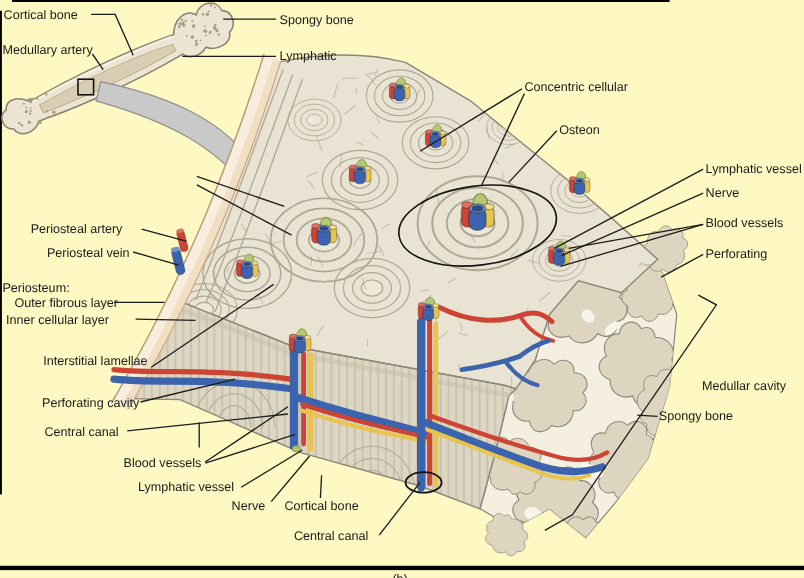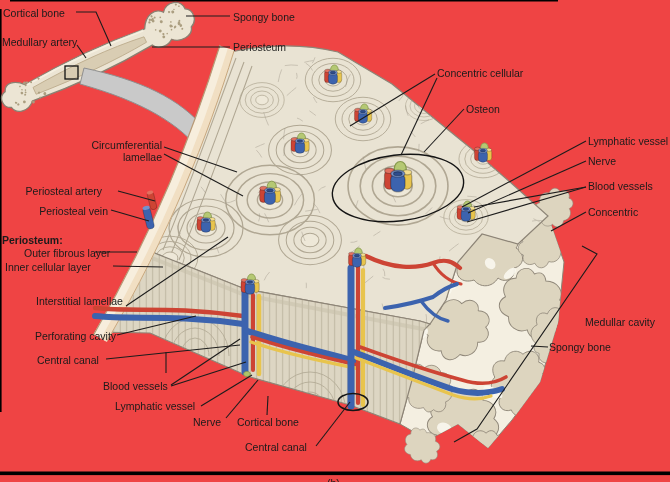--- a/index.html
+++ b/index.html
@@ -1,22 +1,22 @@
 <!DOCTYPE html>
 <html><head>
 <meta charset="utf-8">
 <style>
   html,body{margin:0;padding:0;background:#ffffff;}
-  #canvas{position:relative;width:670px;height:482px;background:#ef4444;overflow:hidden;
+  #canvas{position:relative;width:670px;height:482px;background:#fef9c3;overflow:hidden;
           font-family:"Liberation Sans", sans-serif;}
   #art{position:absolute;left:0;top:0;width:670px;height:482px;}
   .lbl{position:absolute;font-size:10.5px;line-height:12px;color:#1b1b1b;white-space:nowrap;z-index:5;}
   .lbl.pre{white-space:pre-line;}
   .lbl.r{text-align:right;}
-  .lbl.b{font-weight:bold;}
+  .lbl.b{font-weight:normal;}
   .caption{position:absolute;font-size:10.5px;color:#1b1b1b;z-index:6;}
 </style>
 </head>
 <body>
 
 <div id="canvas">
 
 <svg id="art" viewBox="0 0 670 482" xmlns="http://www.w3.org/2000/svg">
   <defs>
     <clipPath id="cpTop">
@@ -384,37 +384,35 @@
     <line x1="267" y1="415" x2="268" y2="396"></line>
     <line x1="316" y1="446" x2="350" y2="402"></line>
     <polyline points="582,246 597,254 477,429 454,442"></polyline>
     <line x1="531" y1="346" x2="548" y2="347"></line>
   </g>
 </svg>
 
 <div class="lbl" style="left:3px;top:7px">Cortical bone</div>
 <div class="lbl" style="left:2px;top:36px">Medullary artery</div>
 <div class="lbl" style="left:233px;top:11px">Spongy bone</div>
-<div class="lbl" style="left:233px;top:41px">Periosteum</div>
+<div class="lbl" style="left:233px;top:41px">Lymphatic</div>
 
 <div class="lbl" style="left:437px;top:67px">Concentric cellular</div>
 <div class="lbl" style="left:466px;top:103px">Osteon</div>
 <div class="lbl" style="left:588px;top:135px">Lymphatic vessel</div>
 <div class="lbl" style="left:588px;top:155px">Nerve</div>
 <div class="lbl" style="left:588px;top:180px">Blood vessels</div>
-<div class="lbl" style="left:588px;top:206px">Concentric</div>
+<div class="lbl" style="left:588px;top:206px">Perforating</div>
 <div class="lbl" style="left:585px;top:316px">Medullar cavity</div>
 <div class="lbl" style="left:549px;top:341px">Spongy bone</div>
 
-<div class="lbl pre r" style="right:508px;top:139px">Circumferential
-lamellae</div>
 <div class="lbl r" style="right:568px;top:185px">Periosteal artery</div>
 <div class="lbl r" style="right:562px;top:205px">Periosteal vein</div>
 <div class="lbl b" style="left:2px;top:234px">Periosteum:</div>
-<div class="lbl" style="left:24px;top:247px">Outer fibrous layer</div>
+<div class="lbl" style="left:12px;top:247px">Outer fibrous layer</div>
 <div class="lbl" style="left:5px;top:261px">Inner cellular layer</div>
 <div class="lbl" style="left:36px;top:295px">Interstitial lamellae</div>
 <div class="lbl" style="left:35px;top:330px">Perforating cavity</div>
 <div class="lbl" style="left:37px;top:354px">Central canal</div>
 <div class="lbl" style="left:103px;top:380px">Blood vessels</div>
 <div class="lbl" style="left:115px;top:400px">Lymphatic vessel</div>
 <div class="lbl" style="left:193px;top:416px">Nerve</div>
 <div class="lbl" style="left:237px;top:416px">Cortical bone</div>
 <div class="lbl" style="left:245px;top:441px">Central canal</div>
 

